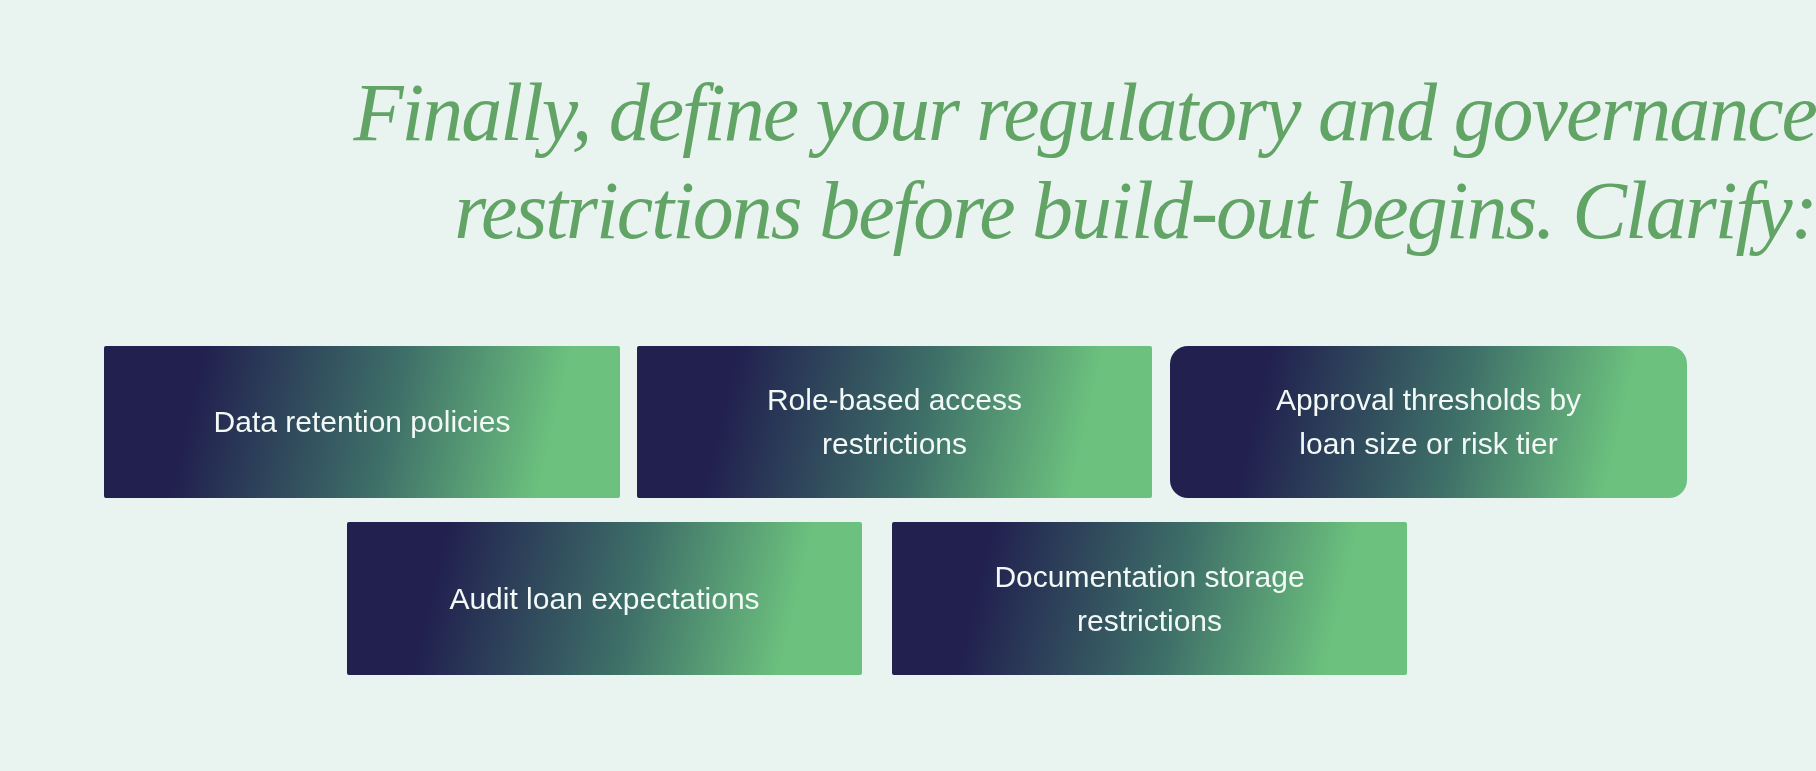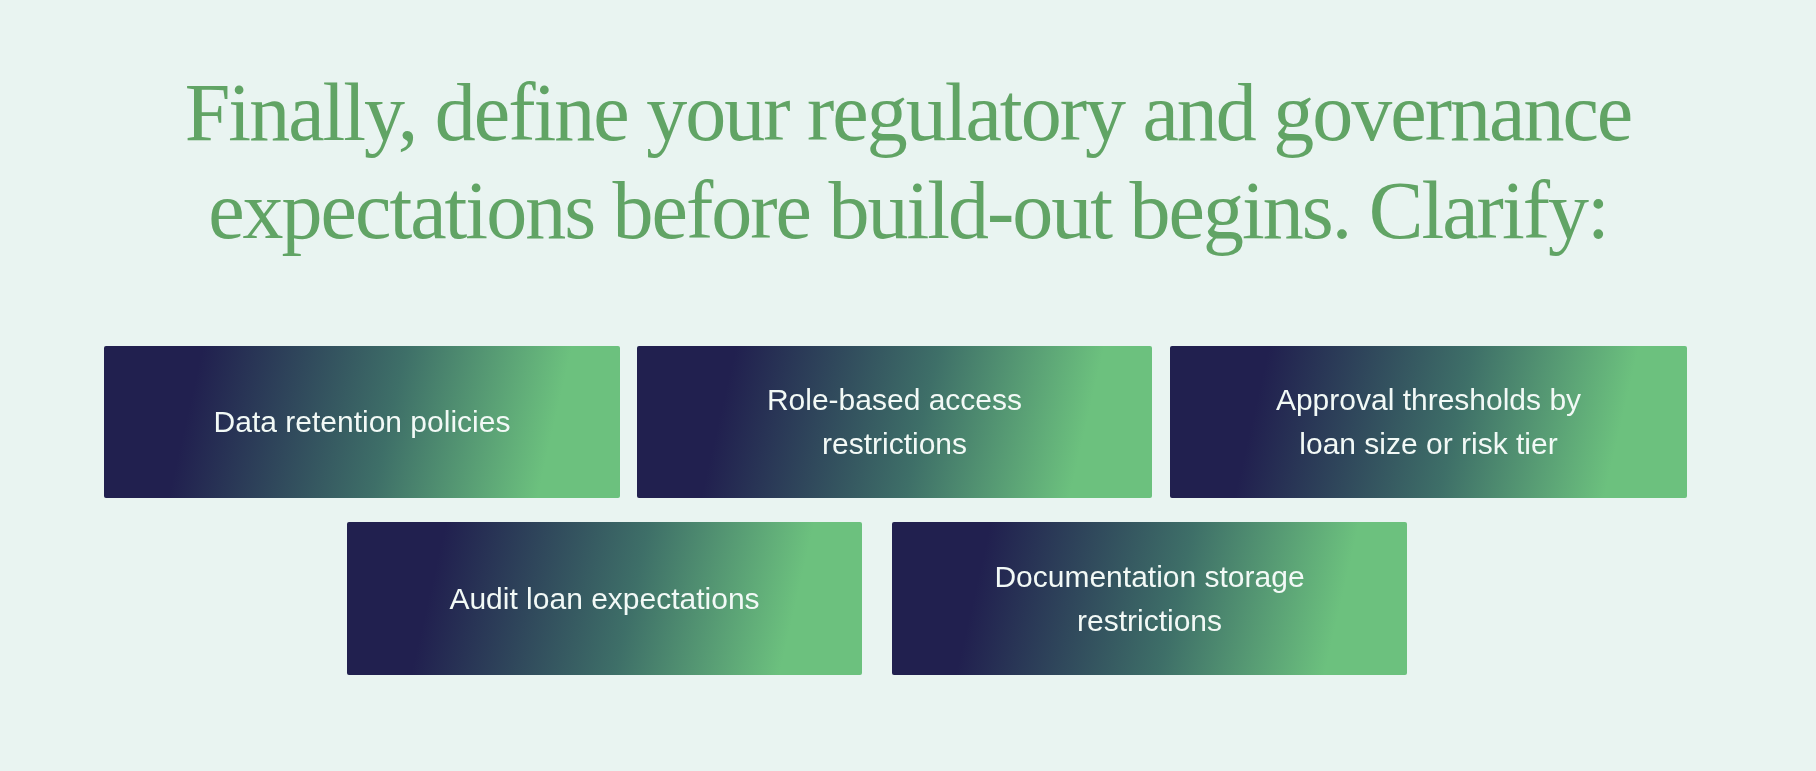--- a/index.html
+++ b/index.html
@@ -12,27 +12,28 @@
     height: 771px;
     overflow: hidden;
     background: var(--background, #e9f4f1);
     font-family: "Liberation Sans", sans-serif;
   }
   .heading {
     position: absolute;
     top: 64px;
     left: 0;
     width: 100%;
-    text-align: center;
+    text-align: right;
     font-family: "Liberation Serif", serif;
     font-weight: 400;
     font-size: 82px;
     line-height: 98px;
     letter-spacing: -2px;
     color: var(--heading-text, #61a465);
+    font-style: italic;
   }
   .item-box {
     position: absolute;
     box-sizing: border-box;
     display: flex;
     align-items: center;
     justify-content: center;
     text-align: center;
     border-radius: 2px;
     padding: 0 55px;
@@ -41,32 +42,32 @@
       var(--box-gradient-start, #21204f) 18%,
       var(--box-gradient-mid, #3e6f68) 55%,
       var(--box-gradient-end, #6cc17e) 85%);
     color: var(--box-text, #f2f9f6);
     font-size: 30px;
     line-height: 44px;
     font-weight: 400;
   }
   #box-0 { left: 104px;  top: 346px; width: 516px; height: 152px; }
   #box-1 { left: 637px;  top: 346px; width: 515px; height: 152px; align-items: center; }
-  #box-2 { left: 1170px; top: 346px; width: 517px; height: 152px; padding: 0 90px; }
+  #box-2 { left: 1170px; top: 346px; width: 517px; height: 152px; padding: 0 90px; border-radius: 18px; }
   #box-3 { left: 347px;  top: 522px; width: 515px; height: 153px; }
   #box-4 { left: 892px;  top: 522px; width: 515px; height: 153px; }
 </style>
 </head>
 <body>
 
 <div class="slide">
 
   <div class="heading">
     <div>Finally, define your regulatory and governance</div>
-    <div>expectations before build-out begins. Clarify:</div>
+    <div>restrictions before build-out begins. Clarify:</div>
   </div>
 
   <div class="item-box" id="box-0">
     <span>Data retention policies</span>
   </div>
 
   <div class="item-box" id="box-1">
     <span>Role-based access restrictions</span>
   </div>
 

